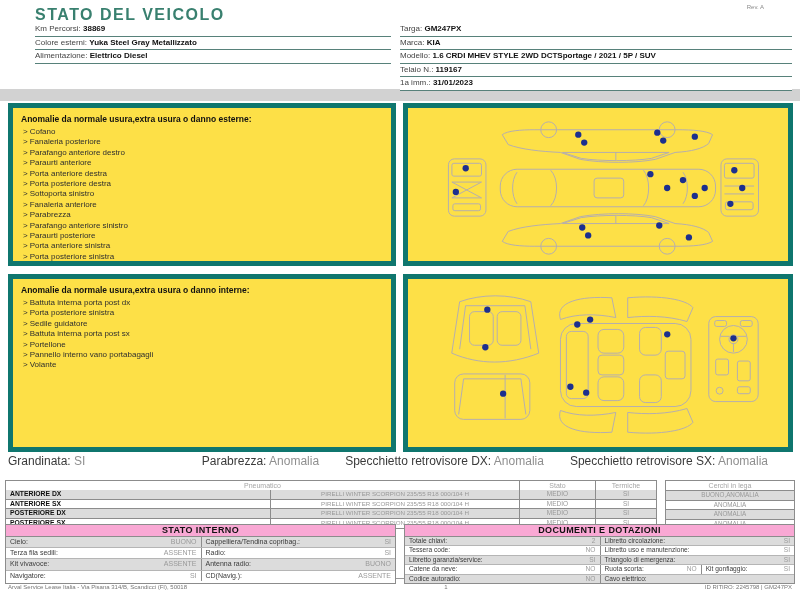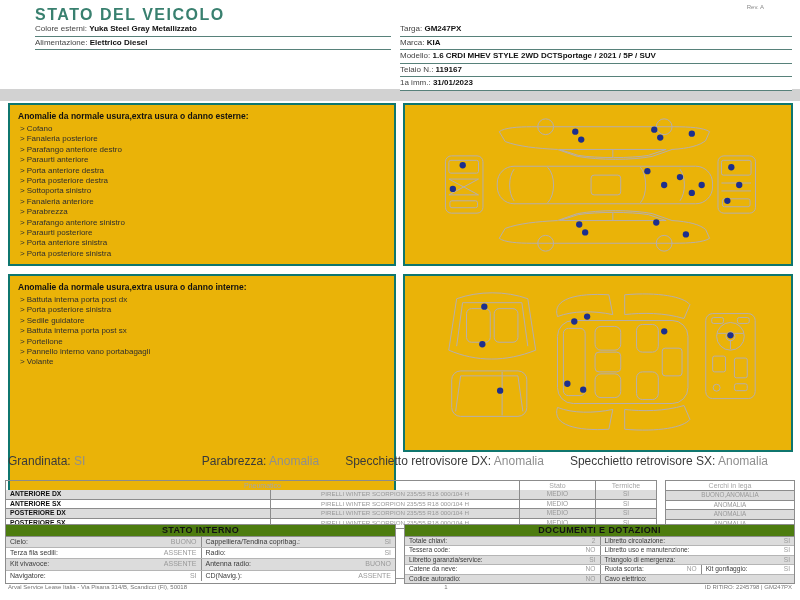--- a/index.html
+++ b/index.html
@@ -11,24 +11,24 @@
   .rev{position:absolute;right:36px;top:4px;font-size:6px;color:#8a8a8a;}
 
   .veh-left{position:absolute;left:35px;top:23px;width:356px;z-index:2;}
   .veh-right{position:absolute;left:400px;top:23px;width:392px;background:#fff;z-index:2;}
   .f-row{border-bottom:1px solid #57817a;padding:1px 0 2px 0;font-size:8px;line-height:9.5px;}
   .f-label{color:#444;}
   .f-value{font-weight:bold;color:#111;}
 
   .gray-band{position:absolute;left:0;top:89px;width:800px;height:12px;background:#d2d2d2;}
 
-  .sec{position:absolute;border:2px solid #0f766e;background:#eab308;z-index:2;box-sizing:border-box;}
+  .sec{position:absolute;border:5px solid #0f766e;background:#fde047;z-index:2;box-sizing:border-box;}
   #sec-ext-list{left:8px;top:103px;width:388px;height:163px;}
   #sec-ext-diag{left:403px;top:103px;width:390px;height:163px;}
-  #sec-int-list{left:8px;top:274px;width:388px;height:226px;}
+  #sec-int-list{left:8px;top:274px;width:388px;height:178px;}
   #sec-int-diag{left:403px;top:274px;width:390px;height:178px;}
   .sec-title{font-size:8.5px;font-weight:bold;padding:6px 8px 3px 8px;color:#111;}
   .an-cols{display:flex;padding:0 6px 0 10px;flex-direction:column;}
   .an-col{width:50%;font-size:8px;line-height:10.4px;color:#2e2e2e;}
   .an-item .arrow{margin-right:2px;}
   svg.diag{display:block;margin:1px auto 0 auto;}
   .car{stroke:#b5aeae;fill:none;stroke-width:1;}
 
   .summary{position:absolute;left:8px;top:456px;width:786px;font-size:12px;z-index:2;}
   .sum-line{display:flex;line-height:10px;}
@@ -50,21 +50,21 @@
   .c-stato{width:76px;border-left:1px solid #8c8c8c;box-sizing:border-box;}
   .c-term{flex:1;border-left:1px solid #8c8c8c;box-sizing:border-box;}
   .c-pos{width:264px;font-size:6.8px;font-weight:bold;padding-left:4px;color:#111;box-sizing:border-box;}
   .c-desc{width:249px;border-left:1px solid #8c8c8c;font-size:6.2px;color:#999;text-align:center;box-sizing:border-box;}
   .val{font-size:6.5px;color:#999;text-align:center;}
   .cerchi-hdr{height:9px;line-height:9px;}
   .cerchi-row{height:8.5px;line-height:8.5px;border-top:1px solid #8c8c8c;font-size:6.3px;color:#999;text-align:center;}
 
   .bottoms{position:absolute;left:5px;top:524px;width:790px;display:flex;gap:8px;z-index:2;}
   .bt{width:391px;border:1px solid #8c8c8c;background:#fff;box-sizing:border-box;}
-  .bt-title{height:11px;line-height:11px;background:#4d7c0f;border-bottom:1px solid #8c8c8c;
+  .bt-title{height:11px;line-height:11px;background:#f9a8d4;border-bottom:1px solid #8c8c8c;
             text-align:center;font-weight:bold;font-size:9px;letter-spacing:0.4px;color:#111;}
   .kv-row{display:flex;border-top:1px solid #b5b5b5;}
   .kv-row:first-child{border-top:0;}
   #stato-interno-rows .kv-row{height:10.2px;line-height:10.2px;font-size:7px;}
   #documenti-rows .kv-row{height:8.4px;line-height:8.4px;font-size:6.6px;}
   .kv-cell{display:flex;justify-content:space-between;padding:0 4px;box-sizing:border-box;
            border-left:1px solid #8c8c8c;overflow:hidden;}
   .kv-cell:first-child{border-left:0;}
   .w2{width:50%;} .w3a{width:50%;} .w3b{width:26%;} .w3c{width:24%;}
   .kv-label{color:#3a3a3a;white-space:nowrap;}
@@ -75,20 +75,21 @@
 </style>
 </head>
 <body>
 
 <div class="page">
 
   <div class="doc-title">STATO DEL VEICOLO</div>
   <div class="rev">Rev. A</div>
 
   <div class="veh-left" id="veh-left">
+      <div class="f-row"><span class="f-label">Km Percorsi: </span><span class="f-value">38869</span></div>
       <div class="f-row"><span class="f-label">Colore esterni: </span><span class="f-value">Yuka Steel Gray Metallizzato</span></div>
       <div class="f-row"><span class="f-label">Alimentazione: </span><span class="f-value">Elettrico Diesel</span></div>
     </div>
   <div class="veh-right" id="veh-right">
       <div class="f-row"><span class="f-label">Targa: </span><span class="f-value">GM247PX</span></div>
       <div class="f-row"><span class="f-label">Marca: </span><span class="f-value">KIA</span></div>
       <div class="f-row"><span class="f-label">Modello: </span><span class="f-value">1.6 CRDI MHEV STYLE 2WD DCTSportage / 2021 / 5P / SUV</span></div>
       <div class="f-row"><span class="f-label">Telaio N.: </span><span class="f-value">119167</span></div>
       <div class="f-row"><span class="f-label">1a imm.: </span><span class="f-value">31/01/2023</span></div>
     </div>

